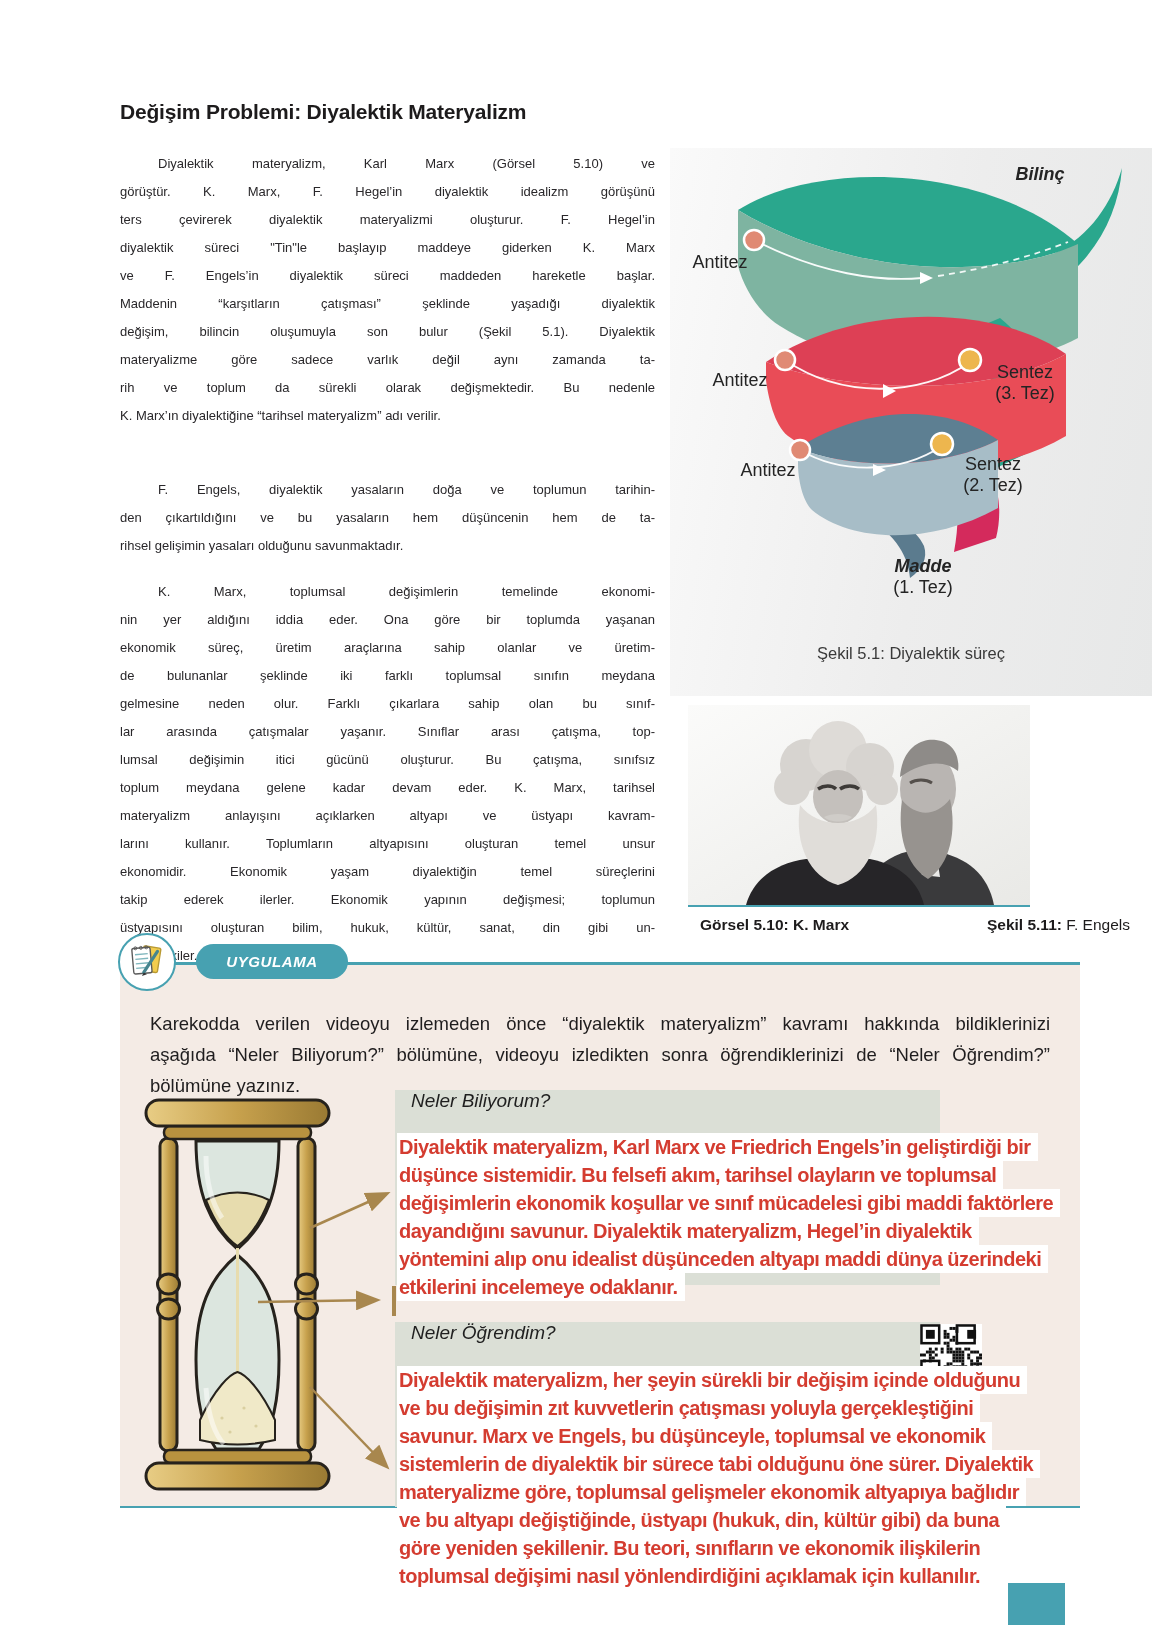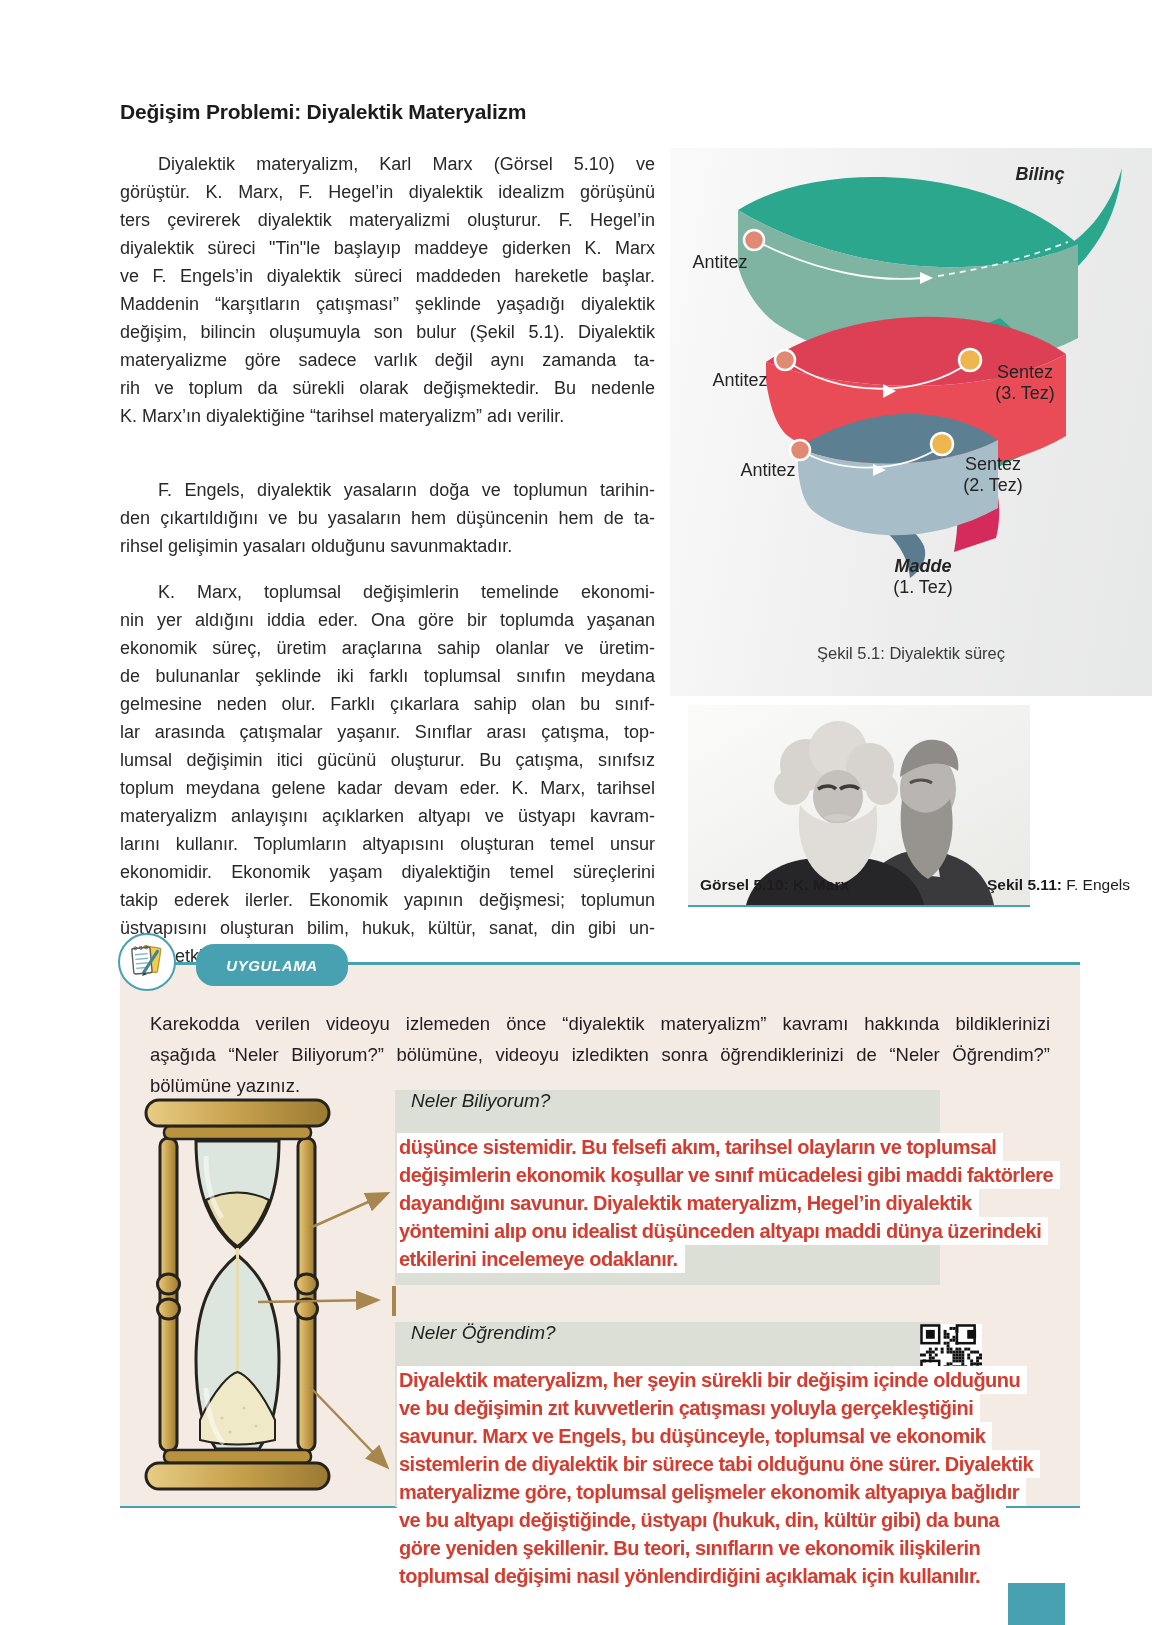--- a/index.html
+++ b/index.html
@@ -2,48 +2,48 @@
 <html style="--teal: #47a1b1; --red-handwriting: #d43c30; --gold-arrow: #a8874e; --teal-ribbon: #2aa78d; --teal-ribbon-light: #7eb4a1; --red-ribbon-dark: #dd4055; --red-ribbon: #e94c57; --red-descender: #d42a5c; --slate-ribbon: #5d7f92; --slate-ribbon-light: #a7bdc7; --salmon-marker: #e08a74; --yellow-marker: #edb64e;"><head>
 <meta charset="utf-8">
 <style>
   html,body{margin:0;padding:0;background:#ffffff;}
   #page{position:relative;width:1152px;height:1625px;background:#fff;overflow:hidden;
         font-family:"Liberation Sans", sans-serif;color:#29272a;}
 
   
   .page-title{position:absolute;left:120px;top:100px;width:535px;margin:0;
               font-size:21px;font-weight:bold;color:#1d1b1c;letter-spacing:-0.2px;}
-  .para{position:absolute;width:535px;font-size:18px;line-height:28px;color:#29272a;}
+  .para{position:absolute;width:535px;font-size:13px;line-height:28px;color:#29272a;}
   .para .tline{text-align:justify;text-align-last:justify;}
   .para .tline:last-child{text-align-last:left;}
   .para.indent .tline:first-child{text-indent:38px;}
 
   
   #diagram-panel{position:absolute;left:670px;top:148px;width:482px;height:548px;
                  background:linear-gradient(100deg,#fafafa 0%,#ededed 55%,#e7e8e8 100%);}
   .dlabel{position:absolute;font-size:18px;color:#242424;text-align:center;}
   .dlabel.bold-it{font-weight:bold;font-style:italic;}
   .dlabel .sub{font-weight:normal;font-style:normal;display:block;}
   #diagram-caption{position:absolute;left:0;top:496px;width:100%;text-align:center;
                    font-size:16.5px;color:#3a3a3a;}
 
   
   #photo{position:absolute;left:688px;top:705px;width:342px;height:200px;
          border-bottom:2px solid var(--teal,#47a1b1);}
-  #photo-captions{position:absolute;left:700px;top:876px;width:430px;display:flex;
+  #photo-captions{position:absolute;left:700px;top:916px;width:430px;display:flex;
                   justify-content:space-between;font-size:15.5px;color:#1d1b1c;}
   #photo-captions .cap b{font-weight:bold;}
 
   
   #uyg-box{position:absolute;left:120px;top:962px;width:960px;height:546px;
            background:#f4ebe5;border-top:3px solid var(--teal,#47a1b1);
            border-bottom:2px solid var(--teal,#47a1b1);box-sizing:border-box;}
   #uyg-icon{position:absolute;left:118px;top:933px;width:58px;height:58px;border-radius:50%;
             background:#fff;border:2.5px solid var(--teal,#47a1b1);box-sizing:border-box;z-index:3;}
-  #uyg-pill{position:absolute;left:196px;top:944px;width:152px;height:42px;border-radius:18px;
+  #uyg-pill{position:absolute;left:196px;top:944px;width:152px;height:35px;border-radius:18px;
             background:var(--teal,#47a1b1);color:#fff;display:flex;align-items:center;justify-content:center;
             font-size:15px;font-weight:bold;font-style:italic;letter-spacing:0.6px;z-index:3;}
   #instructions{position:absolute;left:150px;top:1008px;width:900px;font-size:18.5px;line-height:31px;color:#1f1d1e;}
   #instructions .tline{text-align:justify;text-align-last:justify;}
   #instructions .tline:last-child{text-align-last:left;}
 
   #hourglass{position:absolute;left:140px;top:1088px;width:195px;height:415px;z-index:1;}
   #arrows{position:absolute;left:240px;top:1150px;width:170px;height:340px;z-index:1;}
   .gold-bar{position:absolute;left:392px;top:1286px;width:4px;height:30px;background:var(--gold-arrow,#a8874e);z-index:3;}
 
@@ -267,20 +267,21 @@
     <line x1="70" y1="78" x2="146" y2="44" style="stroke:var(--gold-arrow,#a8874e)" stroke-width="2.5" marker-end="url(#garrow)"></line>
     <line x1="18" y1="152" x2="136" y2="150" style="stroke:var(--gold-arrow,#a8874e)" stroke-width="2.5" marker-end="url(#garrow)"></line>
     <line x1="70" y1="237" x2="146" y2="316" style="stroke:var(--gold-arrow,#a8874e)" stroke-width="2.5" marker-end="url(#garrow)"></line>
   </svg>
   <div class="gold-bar"></div>
 
   <div id="know-box" class="answer-box">
     <div class="box-label">Neler Biliyorum?</div>
   </div>
   <div id="know-text" class="red-lines">
+      <div class="tline">Diyalektik materyalizm, Karl Marx ve Friedrich Engels’in geliştirdiği bir</div>
       <div class="tline">düşünce sistemidir. Bu felsefi akım, tarihsel olayların ve toplumsal</div>
       <div class="tline">değişimlerin ekonomik koşullar ve sınıf mücadelesi gibi maddi faktörlere</div>
       <div class="tline">dayandığını savunur. Diyalektik materyalizm, Hegel’in diyalektik</div>
       <div class="tline">yöntemini alıp onu idealist düşünceden altyapı maddi dünya üzerindeki</div>
       <div class="tline">etkilerini incelemeye odaklanır.</div>
     </div>
 
   <div id="learn-box" class="answer-box">
     <div class="box-label">Neler Öğrendim?</div>
   </div>

